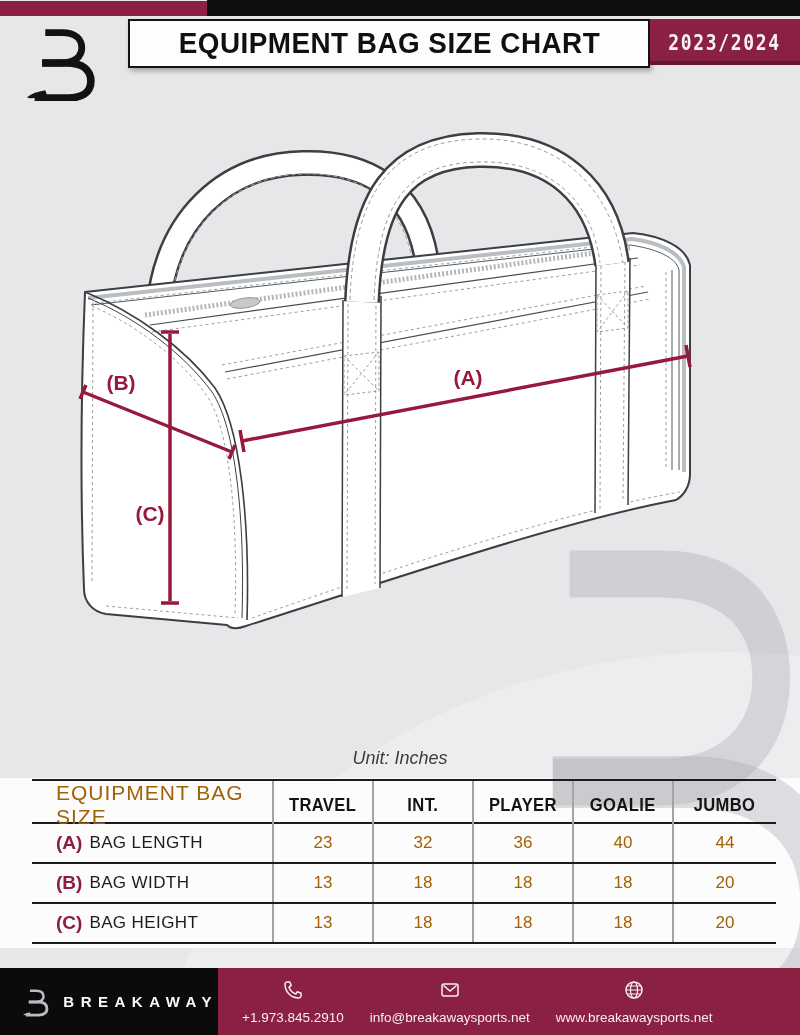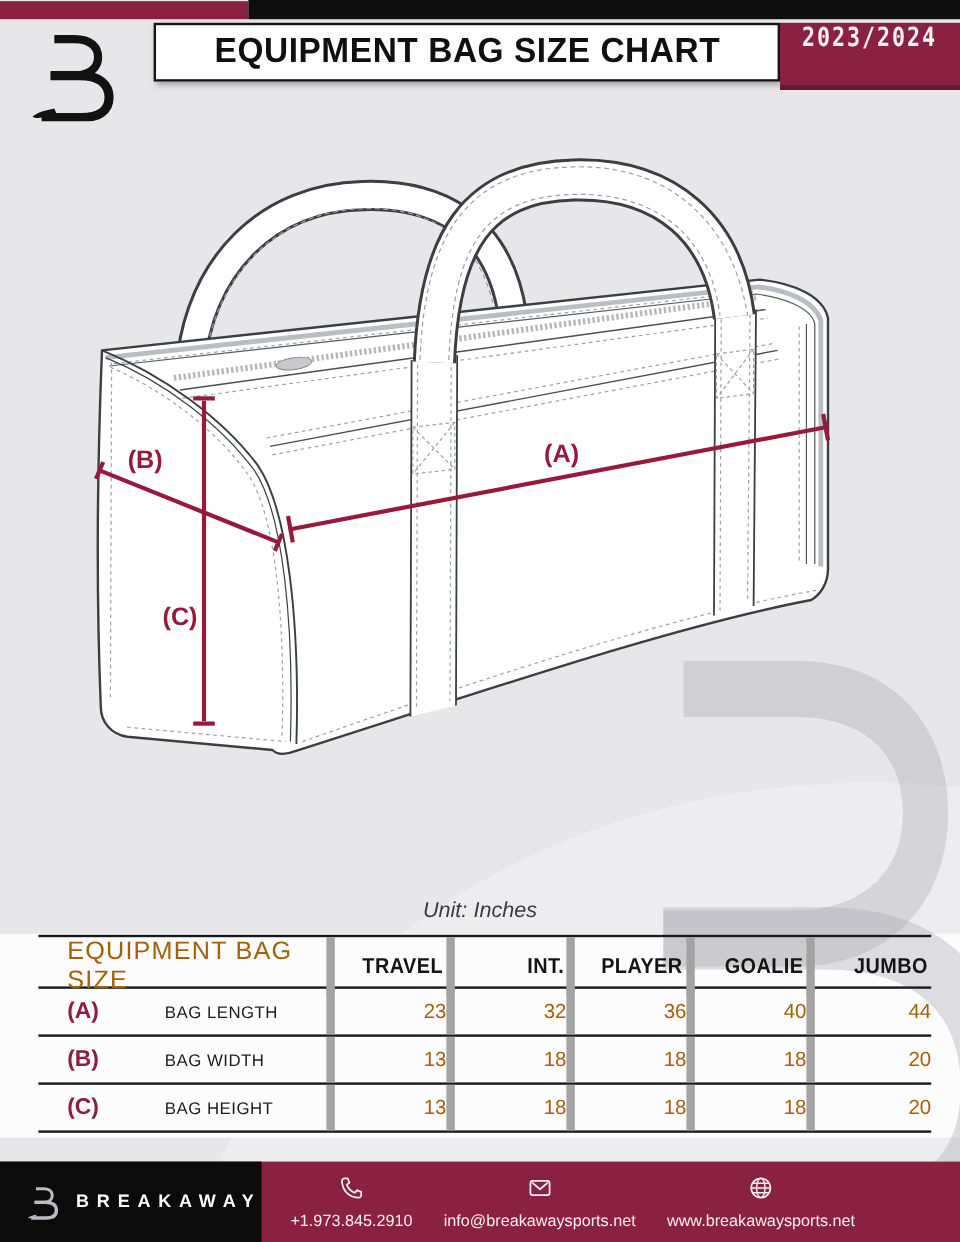--- a/index.html
+++ b/index.html
@@ -12,44 +12,44 @@
   .watermark{position:absolute;left:452px;top:522px;width:420px;height:520px;}
 
   
   .strip-maroon{position:absolute;left:0;top:1px;width:207px;height:15px;background:#8B2142;}
   .strip-black{position:absolute;left:207px;top:0;width:593px;height:16px;background:#0e0e0e;}
   .title-box{position:absolute;left:128px;top:19px;width:522px;height:49px;background:#fdfdfd;
              border:2px solid #141414;box-sizing:border-box;display:flex;align-items:center;justify-content:center;
              box-shadow:2px 3px 5px rgba(0,0,0,.30);}
   .title-box span{display:inline-block;font-size:29px;font-weight:bold;color:#101010;letter-spacing:.5px;
                   transform:scaleX(.96);white-space:nowrap;}
-  .season-box{position:absolute;left:650px;top:19px;width:150px;height:56px;background:#8B2142;
-              display:flex;justify-content:center;box-shadow:inset 0 -4px 0 rgba(0,0,0,.28);}
+  .season-box{position:absolute;left:650px;top:19px;width:150px;height:46px;background:#8B2142;
+              display:flex;align-items:center;justify-content:center;box-shadow:inset 0 -4px 0 rgba(0,0,0,.28);}
   .season-box span{display:inline-block;font-family:"DejaVu Sans Mono",monospace;font-weight:bold;font-size:22px;
                    color:#f7f2f3;letter-spacing:2px;transform:scaleX(.82);white-space:nowrap;}
   .logo-header{position:absolute;left:24px;top:25px;width:76px;height:76px;}
 
   
   .banner{position:absolute;left:188px;top:690px;width:420px;height:47px;background:#0f0f0f;border-radius:9px;
           display:flex;align-items:center;justify-content:center;}
   .banner span{display:inline-block;font-size:31px;font-weight:bold;color:#fafafa;letter-spacing:1.5px;
                transform:scaleX(.74);white-space:nowrap;}
   .unit{position:absolute;left:0;top:748px;width:800px;text-align:center;font-style:italic;font-size:18px;color:#3c3c3c;}
 
   
   .sizes-table{position:absolute;left:32px;top:779px;width:744px;border-top:2px solid #1b1b1b;font-size:17px;}
   .t-row{display:grid;grid-template-columns:240px 100px 100px 100px 100px 104px;border-bottom:2px solid #1b1b1b;}
   .t-row.head{height:41px;}
   .t-row.data{height:38px;}
-  .t-cell{display:flex;align-items:center;justify-content:flex-end;border-left:7px solid #a3a3a3;}
+  .t-cell{display:flex;align-items:center;justify-content:center;border-left:2px solid #a3a3a3;}
   .t-cell.first{border-left:none;justify-content:flex-start;padding-left:24px;}
   .size-header{color:#a16207;font-size:21px;letter-spacing:1px;}
   .col-header{font-weight:bold;color:#141414;font-size:18px;letter-spacing:.4px;transform:scaleX(.92);}
   .row-key{color:#8C1D3F;font-weight:bold;font-size:19px;margin-right:7px;}
-  .row-label{color:#1c1c1c;font-size:14px;letter-spacing:.4px;margin-left:48px;}
+  .row-label{color:#1c1c1c;font-size:17px;letter-spacing:.4px;}
   .t-val{color:#a16207;font-size:17px;}
 
   
   .footer{position:absolute;left:0;top:968px;width:800px;height:67px;background:#8B2142;}
   .footer-black{position:absolute;left:0;top:0;width:218px;height:67px;background:#0b0b0b;
                 display:flex;align-items:center;padding-left:22px;box-sizing:border-box;gap:13px;}
   .footer-brand{color:#fbfbfb;font-size:15px;font-weight:bold;letter-spacing:6.5px;}
   .contacts{position:absolute;left:242px;top:0;height:67px;display:flex;align-items:center;gap:26px;}
   .contact{display:flex;align-items:center;gap:9px;color:#f6eef1;font-size:13.5px;white-space:nowrap;flex-direction:column;}
   .cicon{width:22px;height:22px;flex:0 0 auto;}

